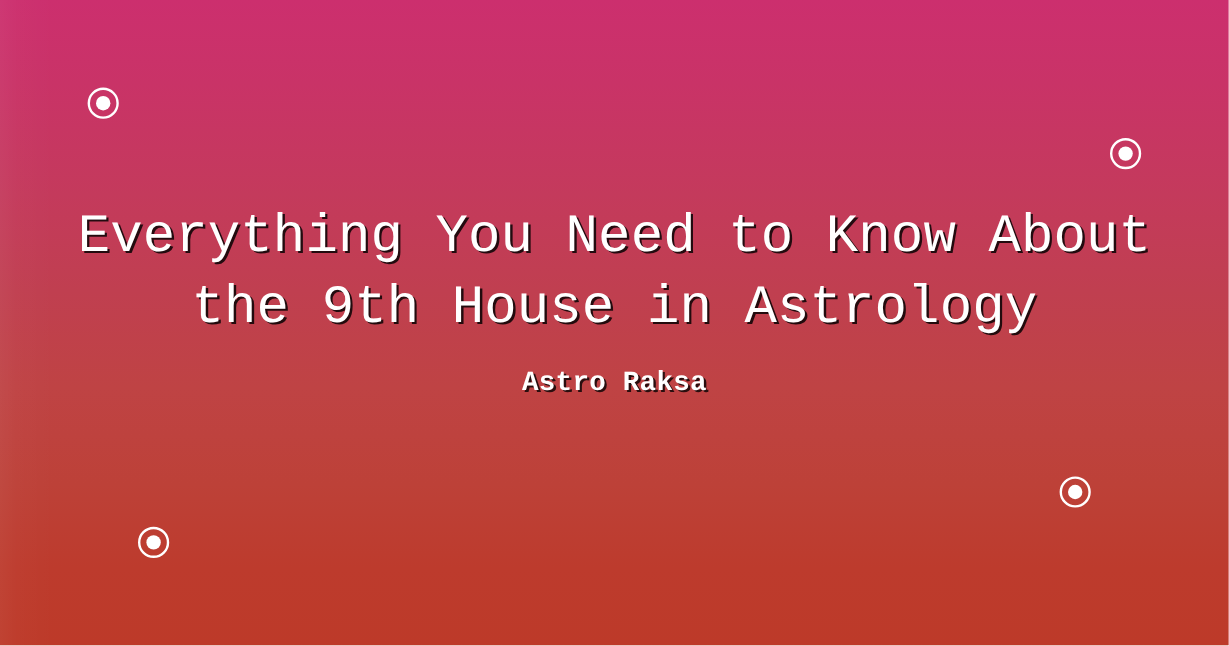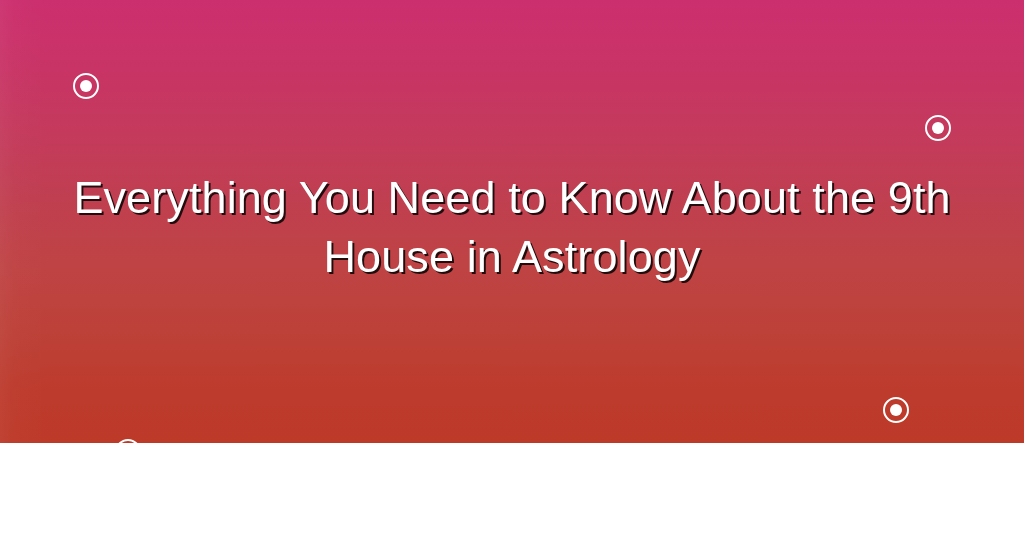--- a/index.html
+++ b/index.html
@@ -5,32 +5,32 @@
 <style>
   html, body {
     margin: 0;
     padding: 0;
     background: #ffffff;
   }
 
   .slide {
     position: relative;
     width: 1024px;
-    height: 443px;
+    height: 538px;
     overflow: hidden;
     background: linear-gradient(180deg,
         #cc2f6e 0%,
         #c93367 13%,
         #c43a5c 30%,
         #c03f50 45%,
         #bf4344 60%,
         #bd4138 75%,
         #bd3b2d 88%,
         #bd3a29 100%);
-    font-family: Liberation Sans, sans-serif;
+    font-family: Liberation Mono, monospace;
     -webkit-font-smoothing: antialiased;
   }
 
   
   .edge-sheen {
     position: absolute;
     inset: 0;
     background: linear-gradient(90deg,
         rgba(255,255,255,0.045) 0px,
         rgba(255,255,255,0.015) 14px,
@@ -105,15 +105,16 @@
   <div class="deco-ring" style="left:883px; top:397px; width:26px; height:26px;">
     <span class="dot" style="width:12px; height:12px;"></span>
   </div>
 
   <div class="deco-ring" style="left:115px; top:439px; width:26px; height:26px;">
     <span class="dot" style="width:12px; height:12px;"></span>
   </div>
 
   <div class="content">
     <h1 class="slide-title">Everything You Need to Know About the 9th House in Astrology</h1>
+    <p class="slide-subtitle">Astro Raksa</p>
   </div>
 
 </div>
 
 </body></html>

